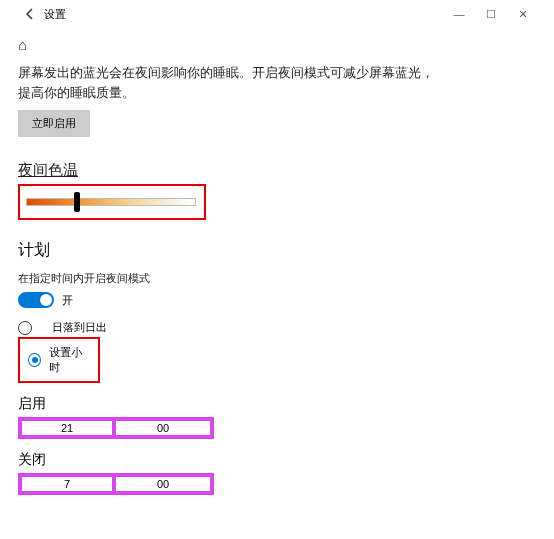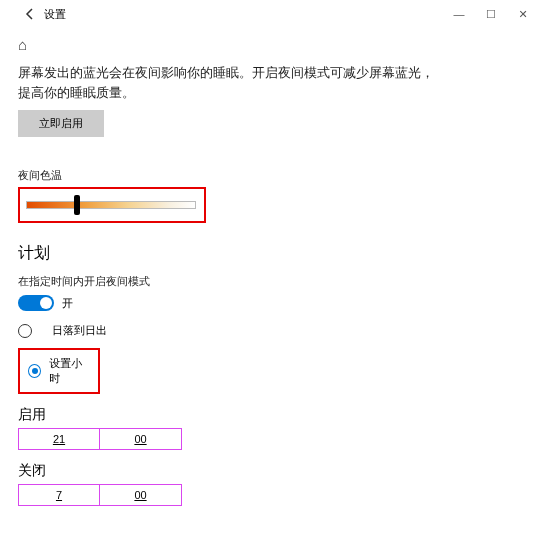--- a/index.html
+++ b/index.html
@@ -40,26 +40,26 @@
   }
   .home-icon { font-size: 15px; color: #333; }
   .page-title { font-size: 20px; font-weight: 400; }
   .desc { font-size: 13px; color: #222; margin-top: 10px; line-height: 1.5; }
   .status { font-size: 11px; color: #222; margin-top: 14px; }
   .btn {
     display: inline-block;
     margin-top: 8px;
     background: #ccc;
     border: none;
-    padding: 6px 21px;
+    padding: 6px 14px;
     font-size: 11px;
     color: #000;
     cursor: pointer;
   }
-  .section-label { font-size: 11px; color: #222; margin-top: 31px; }
+  .section-label { font-size: 15px; color: #222; margin-top: 24px; text-decoration: underline; }
   .highlight-box {
     border: 2px solid #e60000;
     padding: 8px 6px;
     margin-top: 4px;
     width: 188px;
   }
   .slider-wrap { position: relative; width: 170px; height: 16px; }
   .slider-track {
     position: absolute; top: 4px; left: 0; right: 0; height: 8px;
     background: linear-gradient(to right, #e34c00 0%, #f0a040 35%, #f5d290 60%, #f8f0e0 85%, #ffffff 100%);
@@ -90,32 +90,31 @@
     border: 1.5px solid #333; display: inline-block; position: relative;
   }
   .radio.selected { border-color: #0078d7; }
   .radio.selected::after {
     content: ""; position: absolute; top: 2.5px; left: 2.5px;
     width: 6px; height: 6px; border-radius: 50%; background: #0078d7;
   }
   .radio-highlight {
     border: 2px solid #e60000;
     padding: 6px 8px;
-    margin-top: 10px;
+    margin-top: 2px;
     width: 82px;
     display: flex; align-items: center; gap: 8px; font-size: 11px;
   }
   .time-label { font-size: 14px; margin-top: 12px; }
   .time-row { display: flex; margin-top: 4px; }
   .time-cell {
-    width: 82px; height: 22px;
-    border: 1px solid #d946ef;
+    width: 98px; height: 22px;
+    border: 4px solid #d946ef;
     display: flex; align-items: center; justify-content: center;
     font-size: 11px;
-    text-decoration: underline;
   }
   .time-cell + .time-cell { border-left: none; }
 </style>
 </head>
 <body>
 
 <div class="titlebar">
   <div class="back">
     <svg width="12" height="12" viewBox="0 0 12 12">
         <path d="M8 1 L3 6 L8 11" stroke="#333" stroke-width="1.5" fill="none"></path>

